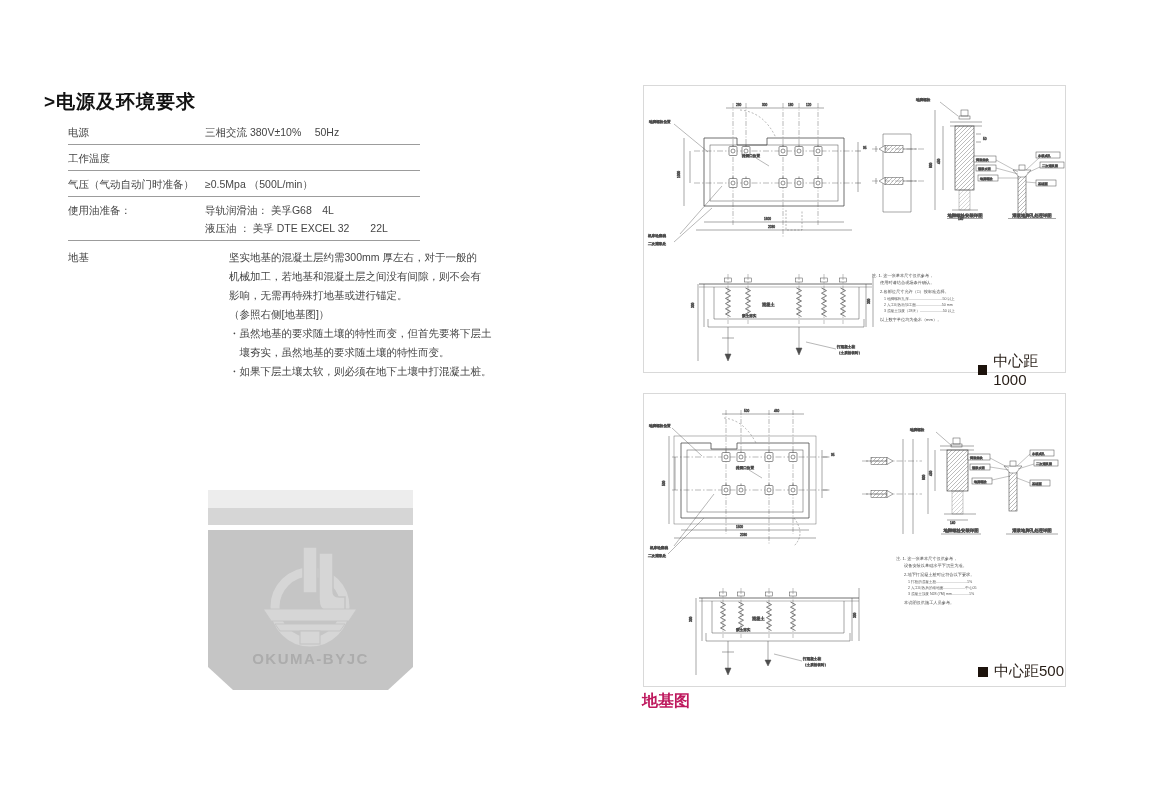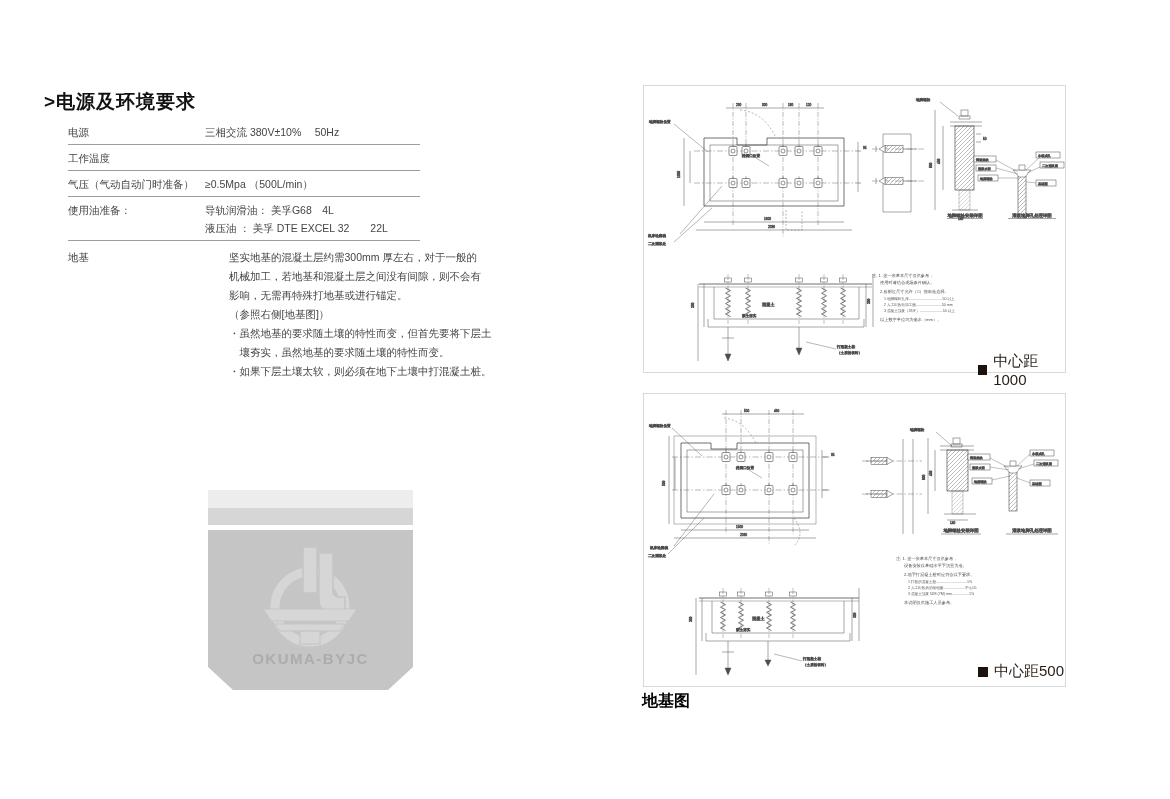--- a/index.html
+++ b/index.html
@@ -28,21 +28,21 @@
   .panel{position:absolute;left:643px;width:423px;background:#fff;border:1px solid #d9d9d9;box-sizing:border-box;}
   #panel1{top:85px;height:288px;}
   #panel2{top:393px;height:294px;}
   .panel svg{position:absolute;left:0;top:0;}
   svg{font-family:"Liberation Sans",sans-serif;}
   .center-label{position:absolute;display:flex;align-items:center;gap:6px;
         font-size:15px;color:#261c15;}
   .center-sq{width:10px;height:10px;background:#1d130c;}
   #panel1 .center-label{left:334px;top:266px;}
   #panel2 .center-label{left:334px;top:268px;text-align:center;}
-  .drawing-caption{position:absolute;left:642px;top:691px;font-size:16px;font-weight:bold;color:#000000;}
+  .drawing-caption{position:absolute;left:642px;top:691px;font-size:16px;font-weight:bold;color:#be185d;}
   
   .t3{font-size:3.2px;fill:#5a5a5a;}
   .t35{font-size:3.6px;fill:#555;}
   .t4{font-size:4.2px;fill:#4c4c4c;}
   .cap{font-size:4.4px;fill:#333;text-anchor:middle;}
 </style>
 </head>
 <body>
 
 <h1 class="page-title">&gt;电源及环境要求</h1>

